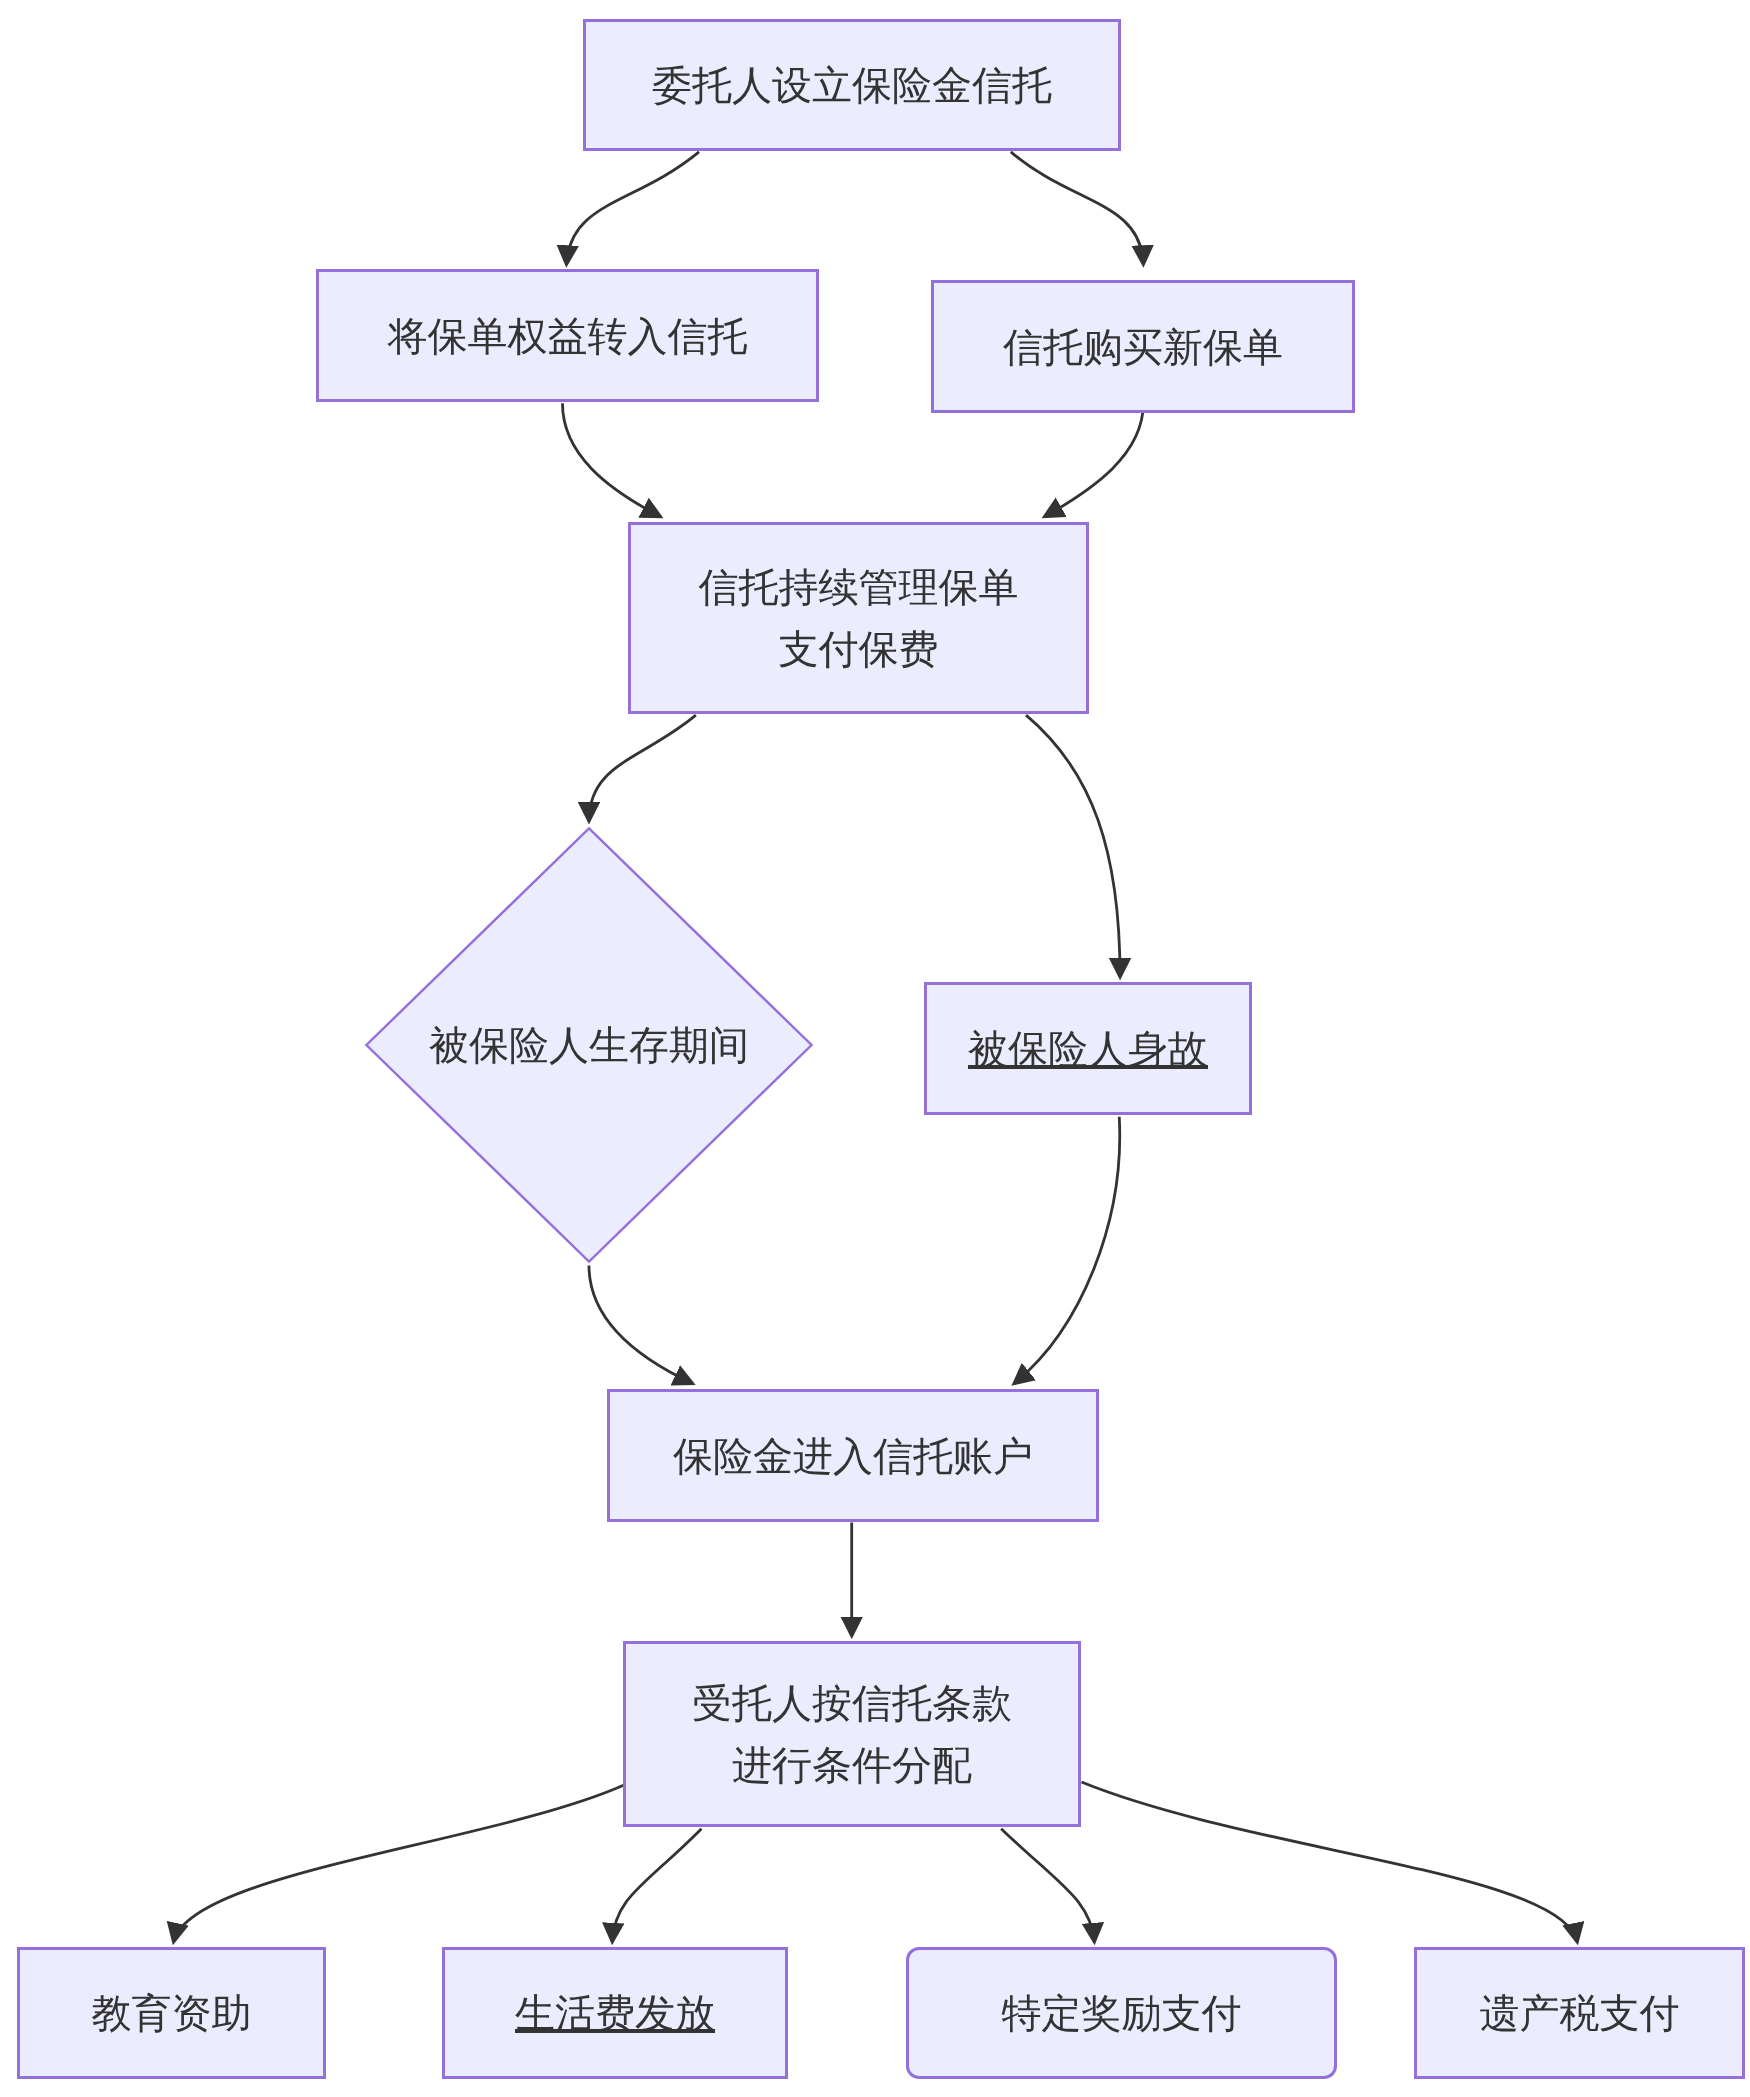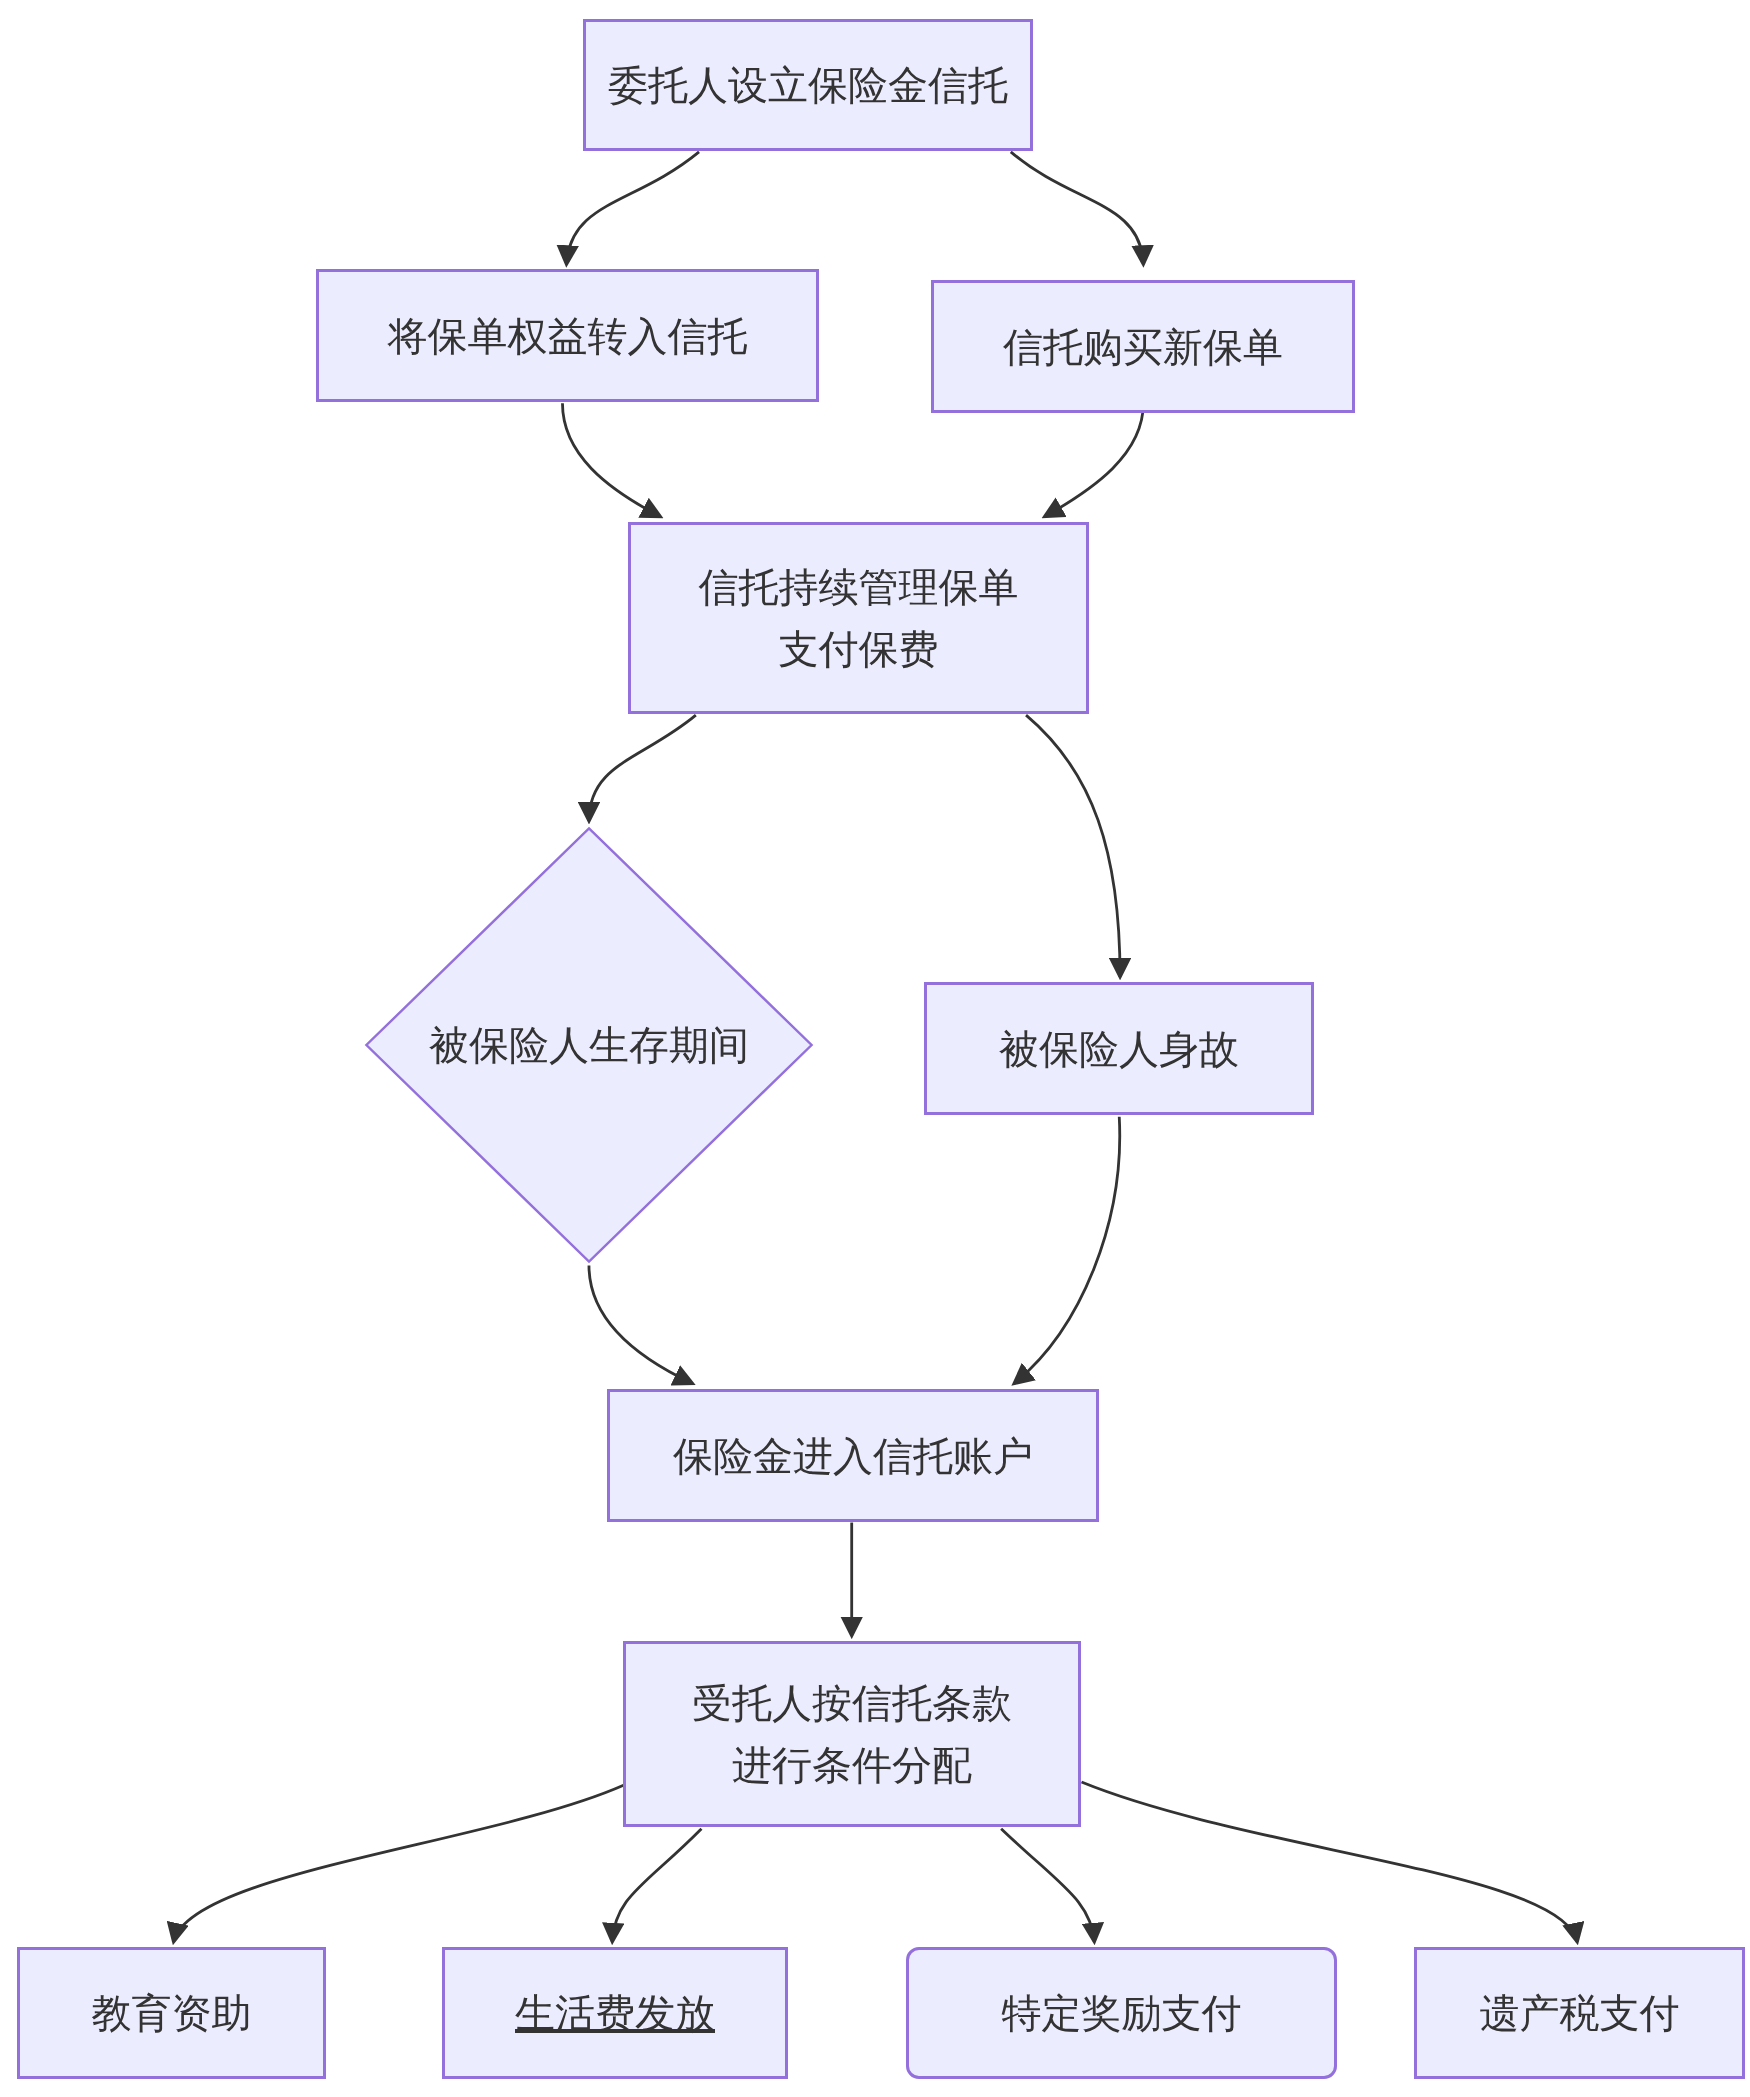--- a/index.html
+++ b/index.html
@@ -52,26 +52,26 @@
     position: absolute;
     left: 0; top: 0;
     width: 100%;
     height: 100%;
   }
   .diamond .node-label {
     position: relative;
     z-index: 1;
   }
   
-  #node-settlor               { left: 583px;  top: 18.5px;   width: 450px; height: 132px; }
+  #node-settlor               { left: 583px;  top: 18.5px;   width: 538px; height: 132px; }
   #node-transfer_policy       { left: 316px;  top: 269px;  width: 503px; height: 133px; }
   #node-buy_policy            { left: 931px; top: 280px;  width: 424px; height: 133px; }
   #node-manage_policy         { left: 628px;  top: 522px;  width: 461px; height: 192px; }
   #node-survival_period       { left: 364px;  top: 826px; width: 450px; height: 438px; }
-  #node-insured_death         { left: 924px; top: 982px; width: 390px; height: 133px; }
+  #node-insured_death         { left: 924px; top: 982px; width: 328px; height: 133px; text-decoration: underline; }
   #node-funds_to_trust        { left: 607px;  top: 1389px; width: 492px; height: 133px; }
   #node-conditional_distribution { left: 623px; top: 1641px; width: 458px; height: 186px; }
   #node-education             { left: 17px;   top: 1947px; width: 309px; height: 132px; }
   #node-living_expense        { left: 442px;  top: 1947px; width: 346px; height: 132px; text-decoration: underline; }
   #node-special_reward        { left: 906px; top: 1947px; width: 431px; height: 132px; border-radius: 13px; }
   #node-estate_tax            { left: 1414px; top: 1947px; width: 331px; height: 132px; }
 </style>
 </head>
 <body>
 

